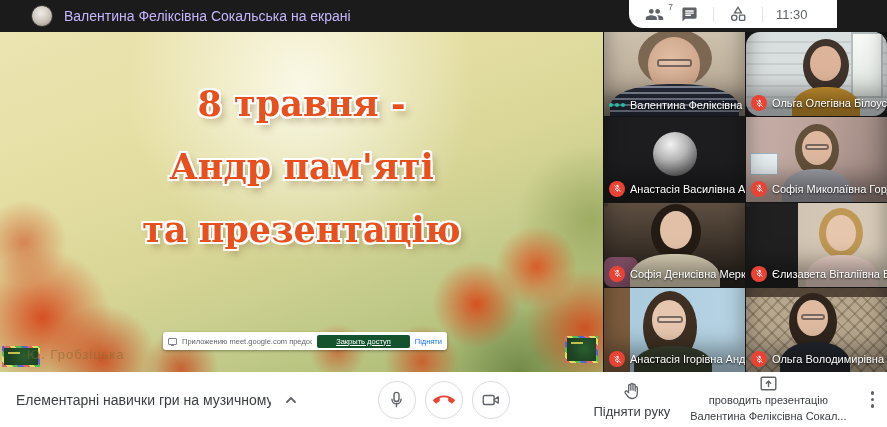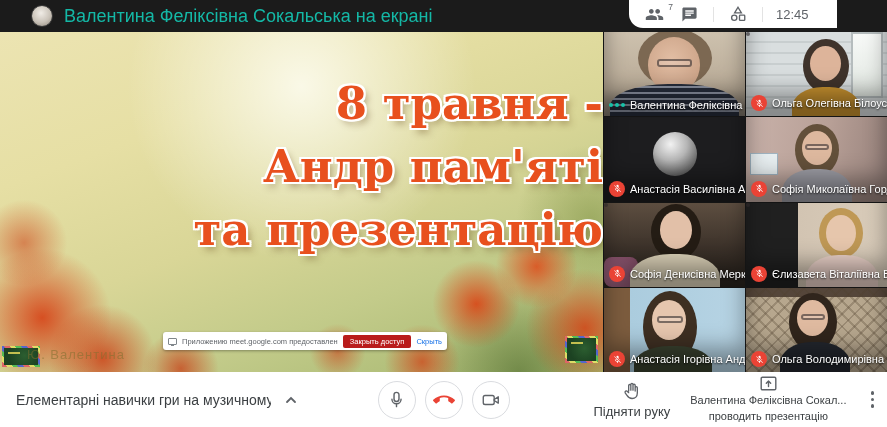--- a/index.html
+++ b/index.html
@@ -3,21 +3,21 @@
 <meta charset="utf-8">
 <style>
   html,body{margin:0;padding:0;background:#000;}
   *{box-sizing:border-box;font-family:"Liberation Sans",sans-serif;}
   #stage{position:relative;width:887px;height:427px;background:#141414;overflow:hidden;}
 
   
   .topbar{position:absolute;left:0;top:0;width:100%;height:32px;background:#1b1b1b;display:flex;align-items:center;z-index:4;}
   .presenter-avatar{width:22px;height:22px;border-radius:50%;margin-left:31px;flex:0 0 auto;
     background:radial-gradient(circle at 45% 35%,#f0ece6,#c9c2b8 55%,#8d8579);border:1px solid #3a3a3a;}
-  .presenter-banner{margin-left:11px;color:#14b8a6;font-size:18px;white-space:nowrap;text-align:right;}
+  .presenter-banner{margin-left:11px;color:#c4b5fd;font-size:14px;white-space:nowrap;text-align:right;}
 
   .pill{position:absolute;left:629px;top:0;width:208px;height:28px;background:#fff;border-radius:0 0 0 14px;
     display:flex;align-items:center;gap:13px;padding:0 10px 0 14px;z-index:5;}
   .pill .sep{width:1px;height:15px;background:#e3e3e3;}
   .pill-btn{position:relative;display:flex;align-items:center;justify-content:center;width:22px;height:22px;cursor:pointer;background:none;border:none;padding:0;}
   .pill-btn sup{position:absolute;top:-1px;right:-8px;font-size:8.5px;color:#5f6368;}
   .pill-time{font-size:13px;color:#5f6368;white-space:nowrap;}
 
   .selfview{position:absolute;right:0;top:0;width:51px;height:31px;z-index:6;overflow:hidden;
     background:linear-gradient(115deg,#46525e 0%,#2c3440 55%,#171c24 100%);}
@@ -36,29 +36,29 @@
       radial-gradient(circle at 30% 99%, rgba(200,52,14,.7),  rgba(200,52,14,0) 7%),
       radial-gradient(circle at 56% 94%, rgba(205,55,15,.55), rgba(205,55,15,0) 6%),
       radial-gradient(circle at 70% 97%, rgba(210,58,16,.7),  rgba(210,58,16,0) 7%),
       radial-gradient(circle at 79% 80%, rgba(220,62,16,.85), rgba(220,62,16,0) 8%),
       radial-gradient(circle at 89% 69%, rgba(224,66,18,.8),  rgba(224,66,18,0) 7%),
       radial-gradient(circle at 97% 87%, rgba(214,58,15,.8),  rgba(214,58,15,0) 9%),
       radial-gradient(circle at 86% 100%,rgba(70,100,40,.55), rgba(70,100,40,0) 14%),
       radial-gradient(circle at 98% 55%, rgba(120,140,60,.5), rgba(120,140,60,0) 12%),
       linear-gradient(160deg,#ece4b2 0%,#e6dfa4 28%,#d9d697 52%,#c3cb8a 72%,#a2b56d 100%);}
   .slide-title{position:absolute;left:0;top:40px;width:100%;text-align:center;}
-  .slide-title div{font-family:"DejaVu Serif",serif;font-weight:bold;font-size:45px;line-height:63px;color:#e8501e;
-    text-shadow:-2px -2px 0 #fff,2px -2px 0 #fff,-2px 2px 0 #fff,2px 2px 0 #fff,-2px 0 0 #fff,2px 0 0 #fff,0 -2px 0 #fff,0 2px 0 #fff,4px 5px 7px rgba(110,85,40,.45);text-align:right;}
+  .slide-title div{font-family:"DejaVu Serif",serif;font-weight:bold;font-size:35px;line-height:63px;color:#e8501e;
+    text-shadow:-2px -2px 0 #fff,2px -2px 0 #fff,-2px 2px 0 #fff,2px 2px 0 #fff,-2px 0 0 #fff,2px 0 0 #fff,0 -2px 0 #fff,0 2px 0 #fff,4px 5px 7px rgba(110,85,40,.45);}
 
   .share-banner{position:absolute;left:163px;top:300px;width:284px;height:18px;background:#fff;border-radius:3px;
     display:flex;align-items:center;gap:5px;padding:0 5px;box-shadow:0 1px 3px rgba(0,0,0,.35);}
   .monitor-ic{width:9px;height:7px;border:1px solid #80868b;border-radius:1px;position:relative;flex:0 0 auto;}
   .monitor-ic::after{content:"";position:absolute;left:2px;bottom:-2px;width:3px;height:1px;background:#80868b;}
   .share-msg{flex:1;font-size:7.5px;color:#5f6368;white-space:nowrap;overflow:hidden;}
-  .stop-share-btn{background:#b91c1c;color:#fff;font-size:7.5px;border:none;border-radius:2px;padding:2px 7px;white-space:nowrap;cursor:pointer;}
+  .stop-share-btn{background:#14532d;color:#fff;font-size:7.5px;border:none;border-radius:2px;padding:2px 19px;white-space:nowrap;cursor:pointer;text-decoration:underline;}
   .hide-link{font-size:7.5px;color:#1a73e8;white-space:nowrap;cursor:pointer;}
 
   .watermark{position:absolute;left:27px;top:315px;font-size:13px;color:rgba(128,112,48,.55);letter-spacing:1px;}
   .thumb{position:absolute;border:2px solid;border-image:repeating-linear-gradient(45deg,#d66 0 4px,#dd6 4px 8px,#5b5 8px 12px,#56c 12px 16px) 2;
     background:radial-gradient(circle at 60% 45%, #2c5e30, #1c4222 70%);}
   .thumb::after{content:"";position:absolute;left:4px;top:4px;width:12px;height:2px;background:rgba(235,220,90,.8);}
   .thumb-left{left:2px;top:314px;width:38px;height:21px;}
   .thumb-right{left:565px;top:304px;width:33px;height:27px;}
 
   
@@ -75,21 +75,21 @@
   .mic-muted{width:16px;height:16px;border-radius:50%;background:#ea4335;display:flex;align-items:center;justify-content:center;flex:0 0 auto;}
   .speak-dots{display:flex;gap:2px;}
   .speak-dots i{width:4px;height:4px;border-radius:50%;background:#17c2a8;display:block;}
 
   .s-beige-room{background:linear-gradient(180deg,#cdc1ae,#b9ab97 68%,#7e766b);}
   .s-beige-room .hair{left:34px;top:-3px;width:74px;height:58px;background:#7c6852;}
   .s-beige-room .head{left:44px;top:5px;width:52px;height:56px;background:radial-gradient(circle at 45% 40%,#e2bea4,#c49a7e);}
   .s-beige-room .glasses{left:53px;top:27px;width:35px;height:8px;}
   .s-beige-room .torso{left:6px;right:6px;top:52px;bottom:0;background:repeating-linear-gradient(0deg,#272d3b 0 4px,#8d93a3 4px 6px);}
 
-  .s-panel-window{background:repeating-linear-gradient(180deg,#d9dedf 0 9px,#c8cecf 9px 11px);}
+  .s-panel-window{background:repeating-linear-gradient(180deg,#d9dedf 0 9px,#c8cecf 9px 11px);border-radius:14px;}
   .s-panel-window .scenery{right:4px;top:0;width:32px;height:66px;background:linear-gradient(180deg,#f7f9f7,#e1e7e1);border:2px solid #b5bcbd;}
   .s-panel-window .hair{left:57px;top:7px;width:46px;height:54px;background:#3f332b;}
   .s-panel-window .head{left:64px;top:14px;width:31px;height:35px;background:#ddb49a;}
   .s-panel-window .torso{left:46px;width:68px;top:55px;bottom:0;background:#c8922f;}
 
   .s-avatar-dark{background:#1d1d1f;}
   .s-avatar-dark .avatar-photo{left:49px;top:15px;width:44px;height:44px;border-radius:50%;
     background:radial-gradient(circle at 40% 28%,#f2f2f2,#b5b5b5 40%,#565656 80%,#2e2e2e);}
 
   .s-pink-room{background:linear-gradient(100deg,#c9b2aa,#b79f96 55%,#95807a);}
@@ -162,38 +162,38 @@
     </button>
     <div class="sep"></div>
     <button class="pill-btn">
       <svg width="18" height="18" viewBox="0 0 24 24" fill="none" stroke="#5f6368" stroke-width="1.8">
         <path d="M12 3l4.5 7.5h-9z"></path>
           <circle cx="7" cy="17" r="3.5"></circle>
           <rect x="14" y="13.5" width="7" height="7" rx="1"></rect>
       </svg>
     </button>
     <div class="sep"></div>
-    <div class="pill-time">12:45</div>
+    <div class="pill-time">11:30</div>
   </div>
 
 
   <div class="meadow">
     <div class="slide-title">
       <div>8 травня -</div>
       <div>Андр пам'яті</div>
       <div>та презентацію</div>
     </div>
     <div class="thumb thumb-left"></div>
     <div class="thumb thumb-right"></div>
-    <div class="watermark">Ю. Валентина</div>
+    <div class="watermark">Ю. Гробзіцька</div>
     <div class="share-banner">
       <span class="monitor-ic"></span>
       <span class="share-msg">Приложению meet.google.com предоставлен доступ к вашему экрану</span>
       <button class="stop-share-btn">Закрыть доступ</button>
-      <span class="hide-link">Скрыть</span>
+      <span class="hide-link">Підняти</span>
     </div>
   </div>
 
   <div class="grid" id="grid">
       <div class="tile s-beige-room">
         <div class="hair"></div>
         <div class="head"></div>
         <div class="glasses"></div>
         <div class="torso"></div>
         <div class="badge">
@@ -339,22 +339,22 @@
         <svg width="20" height="20" viewBox="0 0 24 24" fill="none" stroke="#5f6368" stroke-width="1.6" stroke-linecap="round" stroke-linejoin="round">
           <path d="M8 12V5.5a1.3 1.3 0 0 1 2.6 0V11M10.6 11V4.2a1.3 1.3 0 0 1 2.6 0V11M13.2 11V5.2a1.3 1.3 0 0 1 2.6 0V12M15.8 12v-4a1.3 1.3 0 0 1 2.6 0v6.3c0 4-2.6 6.7-6.3 6.7-2.9 0-4.6-1.3-6.1-3.8L4 14.6c-.6-1-.4-2 .4-2.5.7-.4 1.6-.2 2.2.5L8 14"></path>
         </svg>
         <span class="lbl">Підняти руку</span>
       </button>
       <button class="stack-btn presenting">
         <svg width="17" height="15" viewBox="0 0 17 15" fill="none" stroke="#5f6368" stroke-width="1.4" stroke-linecap="round" stroke-linejoin="round">
           <rect x="1.2" y="1.2" width="14.6" height="12.6" rx="1.2"></rect>
           <path d="M8.5 10.5v-5M6.3 7.2 8.5 5l2.2 2.2"></path>
         </svg>
+        <span class="lbl">проводить презентацію</span>
         <span class="lbl">Валентина Феліксівна Сокал...</span>
-        <span class="lbl">проводить презентацію</span>
       </button>
       <button class="more-vert">
         <i></i>
           <i></i>
           <i></i>
       </button>
     </div>
   </div>
 
 </div>

